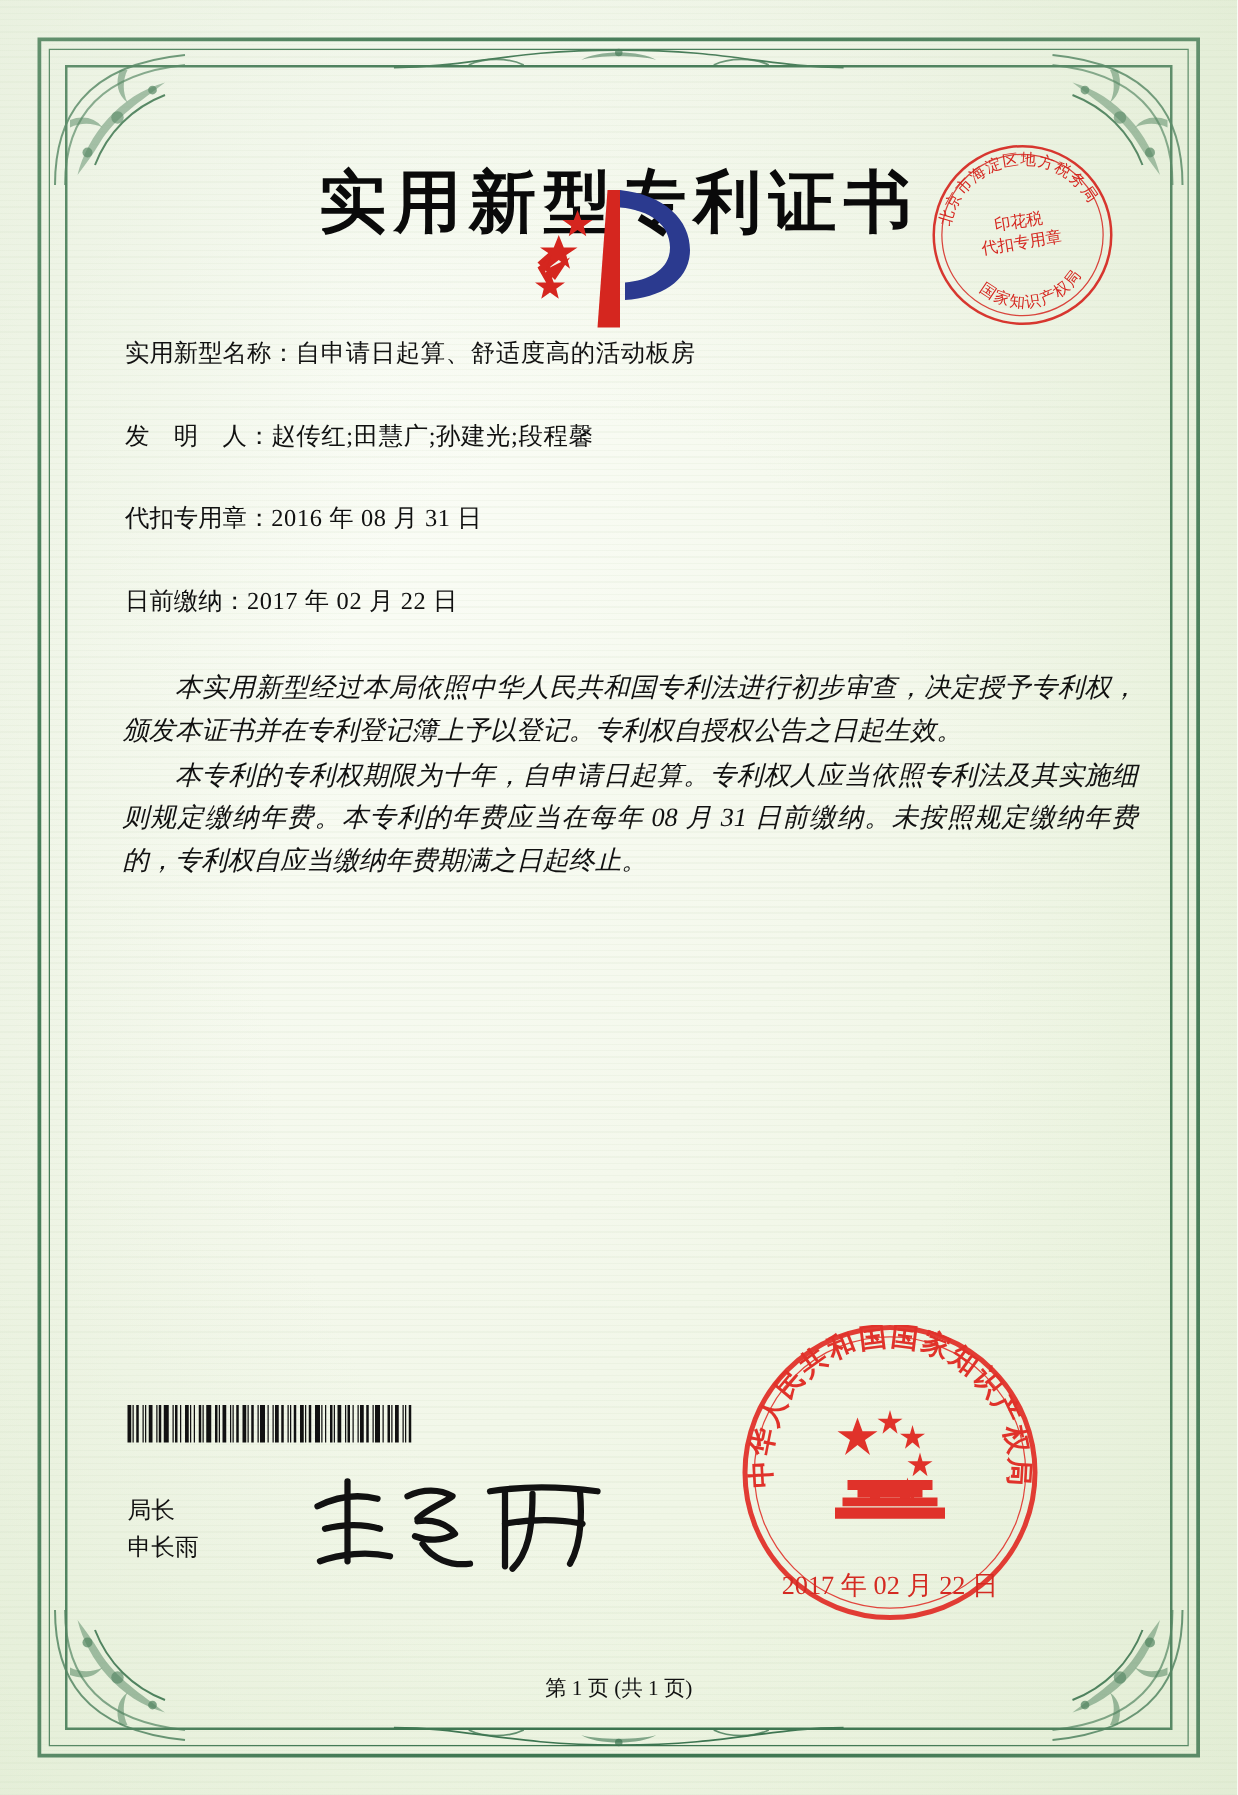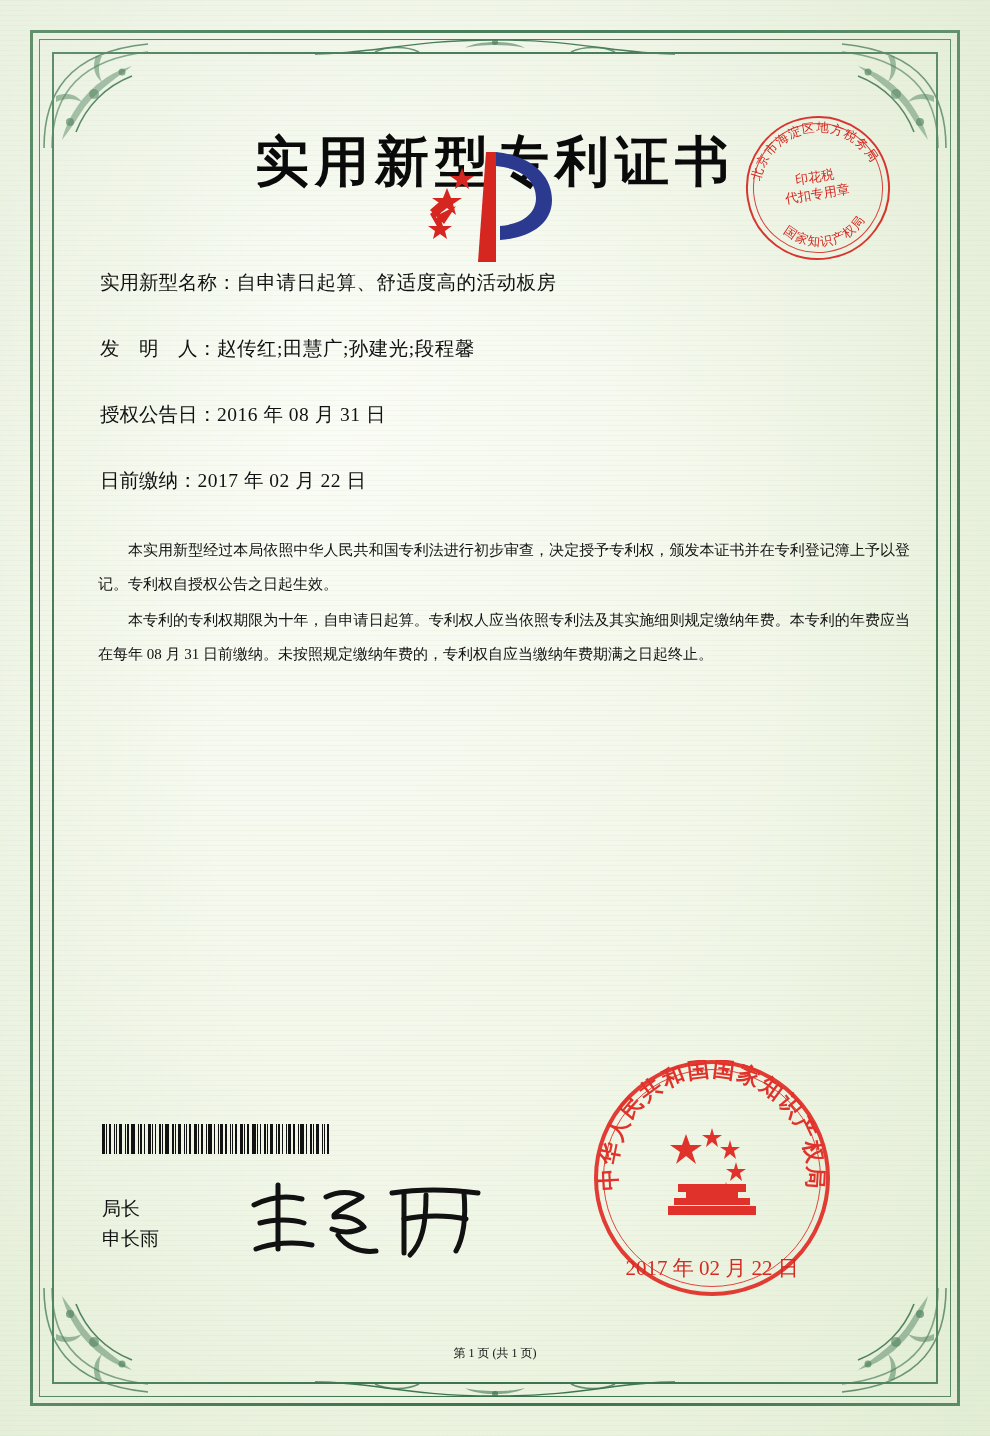--- a/index.html
+++ b/index.html
@@ -159,24 +159,25 @@
     margin-bottom: 39px;
     white-space: nowrap;
   }
   .field .lbl { letter-spacing: 0px; }
   .field .val { letter-spacing: 0.5px; }
 
   .paras {
     margin-top: 8px;
     padding-left: 26px;
     padding-right: 8px;
-    font-size: 15px;
+    font-size: 21px;
     line-height: 34px;
     color: #111;
     text-align: justify;
+    font-style: italic;
   }
   .para { text-indent: 2em; margin: 0 0 2px 0; }
 
   .barcode {
     position: absolute;
     left: 30px;
     bottom: 212px;
     height: 30px;
     width: 290px;
     display: flex;
@@ -254,21 +255,21 @@
     font-size: 21px;
     white-space: nowrap;
     font-family: "Liberation Serif", serif;
   }
 
   .footer {
     position: absolute;
     left: 0; right: 0;
     bottom: 4px;
     text-align: center;
-    font-size: 12px;
+    font-size: 17px;
     color: #111;
   }
 </style>
 </head>
 <body>
 
 <div class="page">
   <div class="texture"></div>
 
   <div class="border-outer"></div>
@@ -392,21 +393,21 @@
     <div class="title">实用新型专利证书</div>
 
     <div class="fields">
       <div class="field">
         <span class="lbl">实用新型名称：</span><span class="val">自申请日起算、舒适度高的活动板房</span>
       </div>
       <div class="field">
         <span class="lbl">发　明　人：</span><span class="val">赵传红;田慧广;孙建光;段程馨</span>
       </div>
       <div class="field">
-        <span class="lbl">授权公告日：</span><span class="val">2016 年 08 月 31 日</span>
+        <span class="lbl">代扣专用章：</span><span class="val">2016 年 08 月 31 日</span>
       </div>
       <div class="field">
         <span class="lbl">日前缴纳：</span><span class="val">2017 年 02 月 22 日</span>
       </div>
     </div>
 
     <div class="paras">
       <p class="para">本实用新型经过本局依照中华人民共和国专利法进行初步审查，决定授予专利权，颁发本证书并在专利登记簿上予以登记。专利权自授权公告之日起生效。</p>
       <p class="para">本专利的专利权期限为十年，自申请日起算。专利权人应当依照专利法及其实施细则规定缴纳年费。本专利的年费应当在每年 08 月 31 日前缴纳。未按照规定缴纳年费的，专利权自应当缴纳年费期满之日起终止。</p>
     </div>

